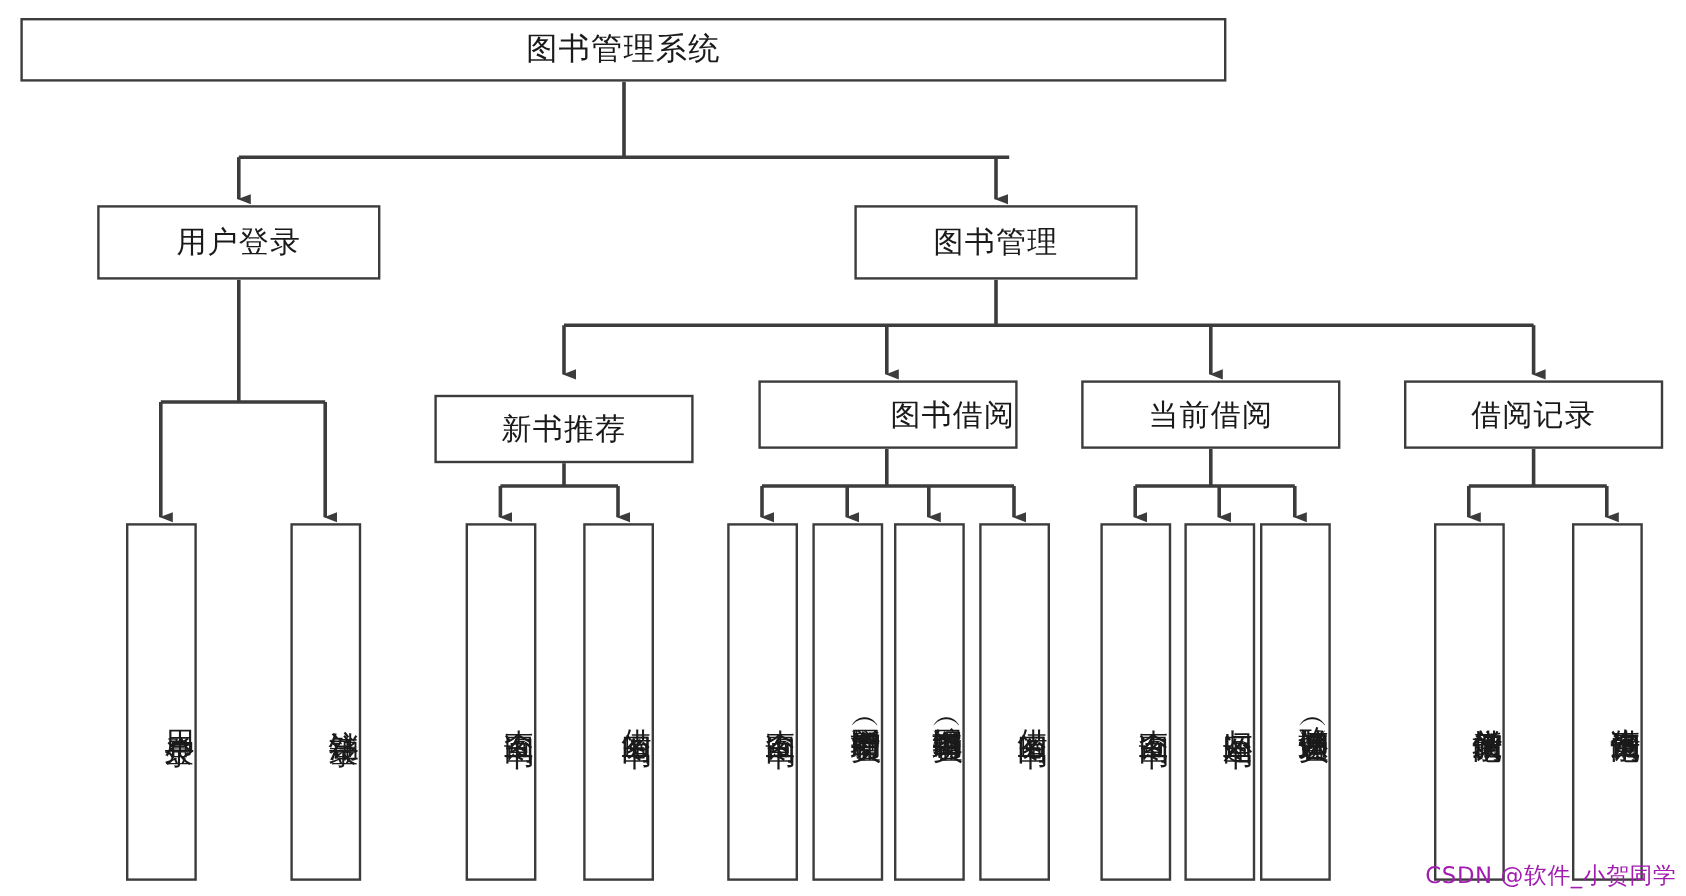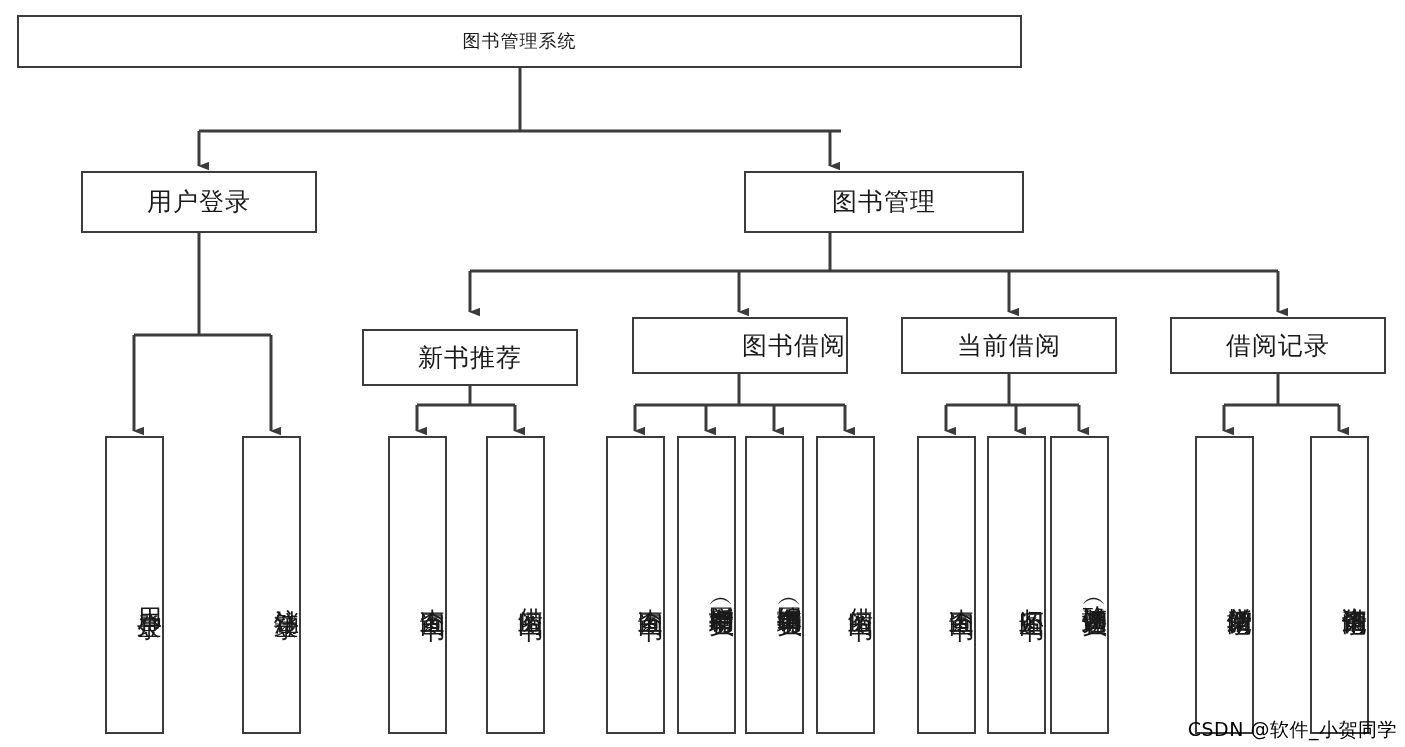--- a/index.html
+++ b/index.html
@@ -34,22 +34,21 @@
     align-items: center;
     justify-content: center;
     color: #1a1a1a;
   }
   .node-h {
     font-size: 25px;
     letter-spacing: 1px;
     line-height: 1.1;
   }
   .node-root {
-    font-size: 18px;
-    font-family: Liberation Serif, serif;
+    font-size: 26px;
   }
   .node-v {
     font-size: 25px;
     writing-mode: vertical-rl;
     text-orientation: upright;
     align-items: flex-start;
     justify-content: center;
     padding-top: 18px;
     letter-spacing: 3px;
     line-height: 1.05;
@@ -64,21 +63,21 @@
   }
   .node-v .node-label {
     writing-mode: vertical-rl;
     text-orientation: upright;
   }
   #watermark {
     position: absolute;
     right: 8px;
     bottom: 4px;
     font-size: 19px;
-    color: #000000;
+    color: #a21caf;
     letter-spacing: 0.5px;
     white-space: nowrap;
     pointer-events: none;
   }
 </style>
 </head>
 <body>
 
 <div id="diagram-root">
 
@@ -134,21 +133,21 @@
     </g>
   </svg>
 
   <div class="node node-h node-root" style="left:17px; top:15px; width:1005px; height:53px;">
     <span class="node-label">图书管理系统</span>
   </div>
 
   <div class="node node-h" style="left:81px; top:171px; width:236px; height:62px;">
     <span class="node-label">用户登录</span>
   </div>
-  <div class="node node-h" style="left:744px; top:171px; width:280px; height:62px;">
+  <div class="node node-h" style="left:712px; top:171px; width:236px; height:62px;">
     <span class="node-label">图书管理</span>
   </div>
 
   <div class="node node-h" style="left:362px; top:317px; width:216px; height:57px;margin-top:12px;">
     <span class="node-label">新书推荐</span>
   </div>
   <div class="node node-h" style="left:632px; top:317px; width:216px; height:57px;justify-content:flex-end;">
     <span class="node-label">图书借阅</span>
   </div>
   <div class="node node-h" style="left:901px; top:317px; width:216px; height:57px;">

